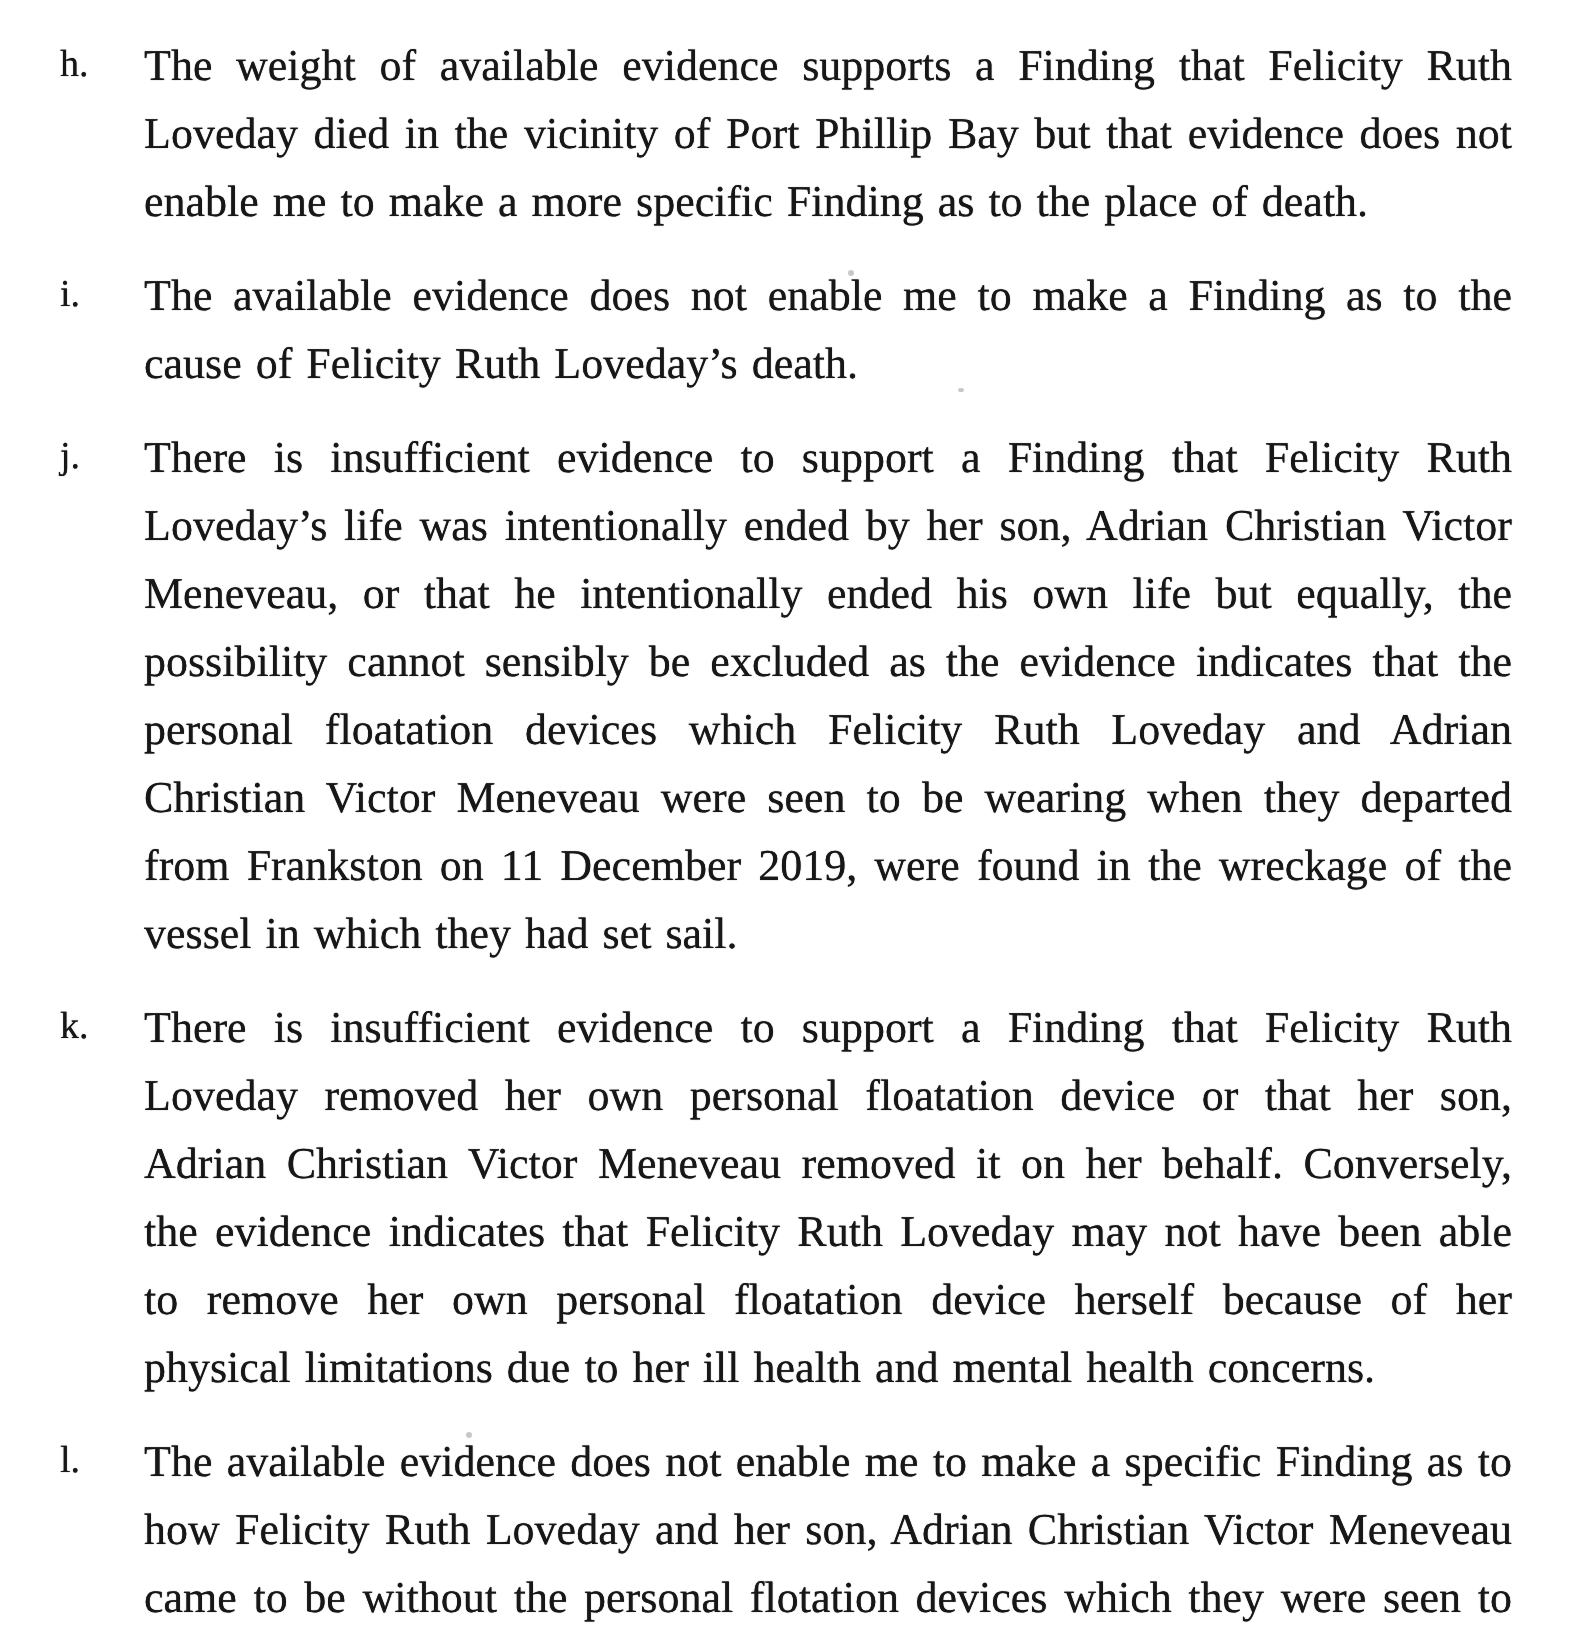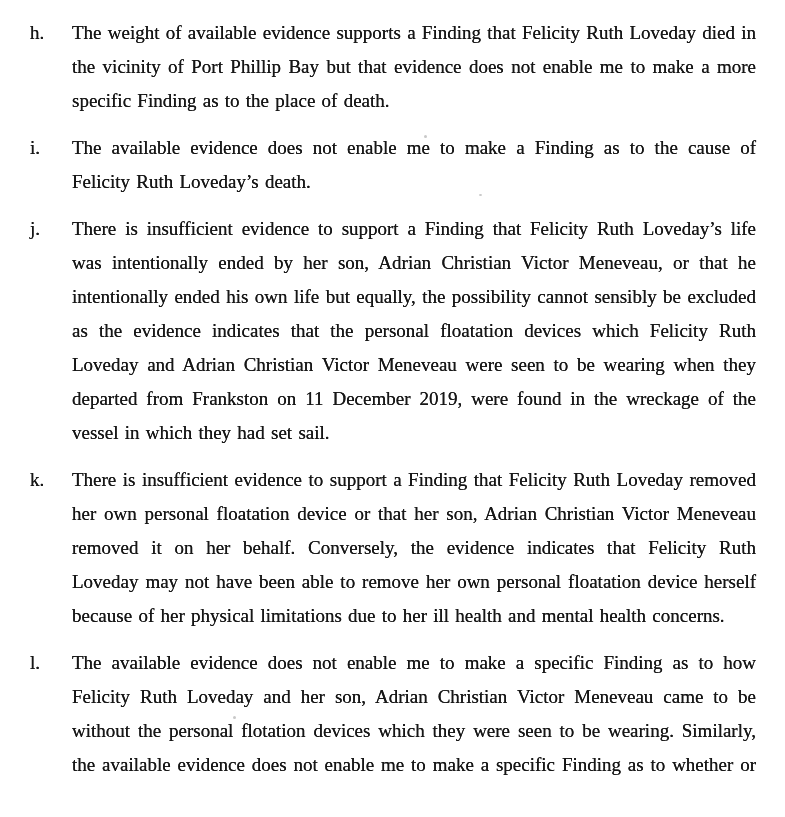--- a/index.html
+++ b/index.html
@@ -26,21 +26,21 @@
   }
   .item-label {
     flex: 0 0 42px;
     width: 42px;
     font-size: 19px;
     line-height: 34px;
     text-shadow: 0 0 0.4px currentColor;
   }
   .item-text {
     width: 684px;
-    font-size: 19px;
+    font-size: 22px;
     line-height: 34px;
     text-align: justify;
     text-shadow: 0 0 0.4px currentColor;
     word-spacing: 1.5px;
     hyphens: none;
   }
   
   .continued .item-text {
     text-align-last: justify;
   }

